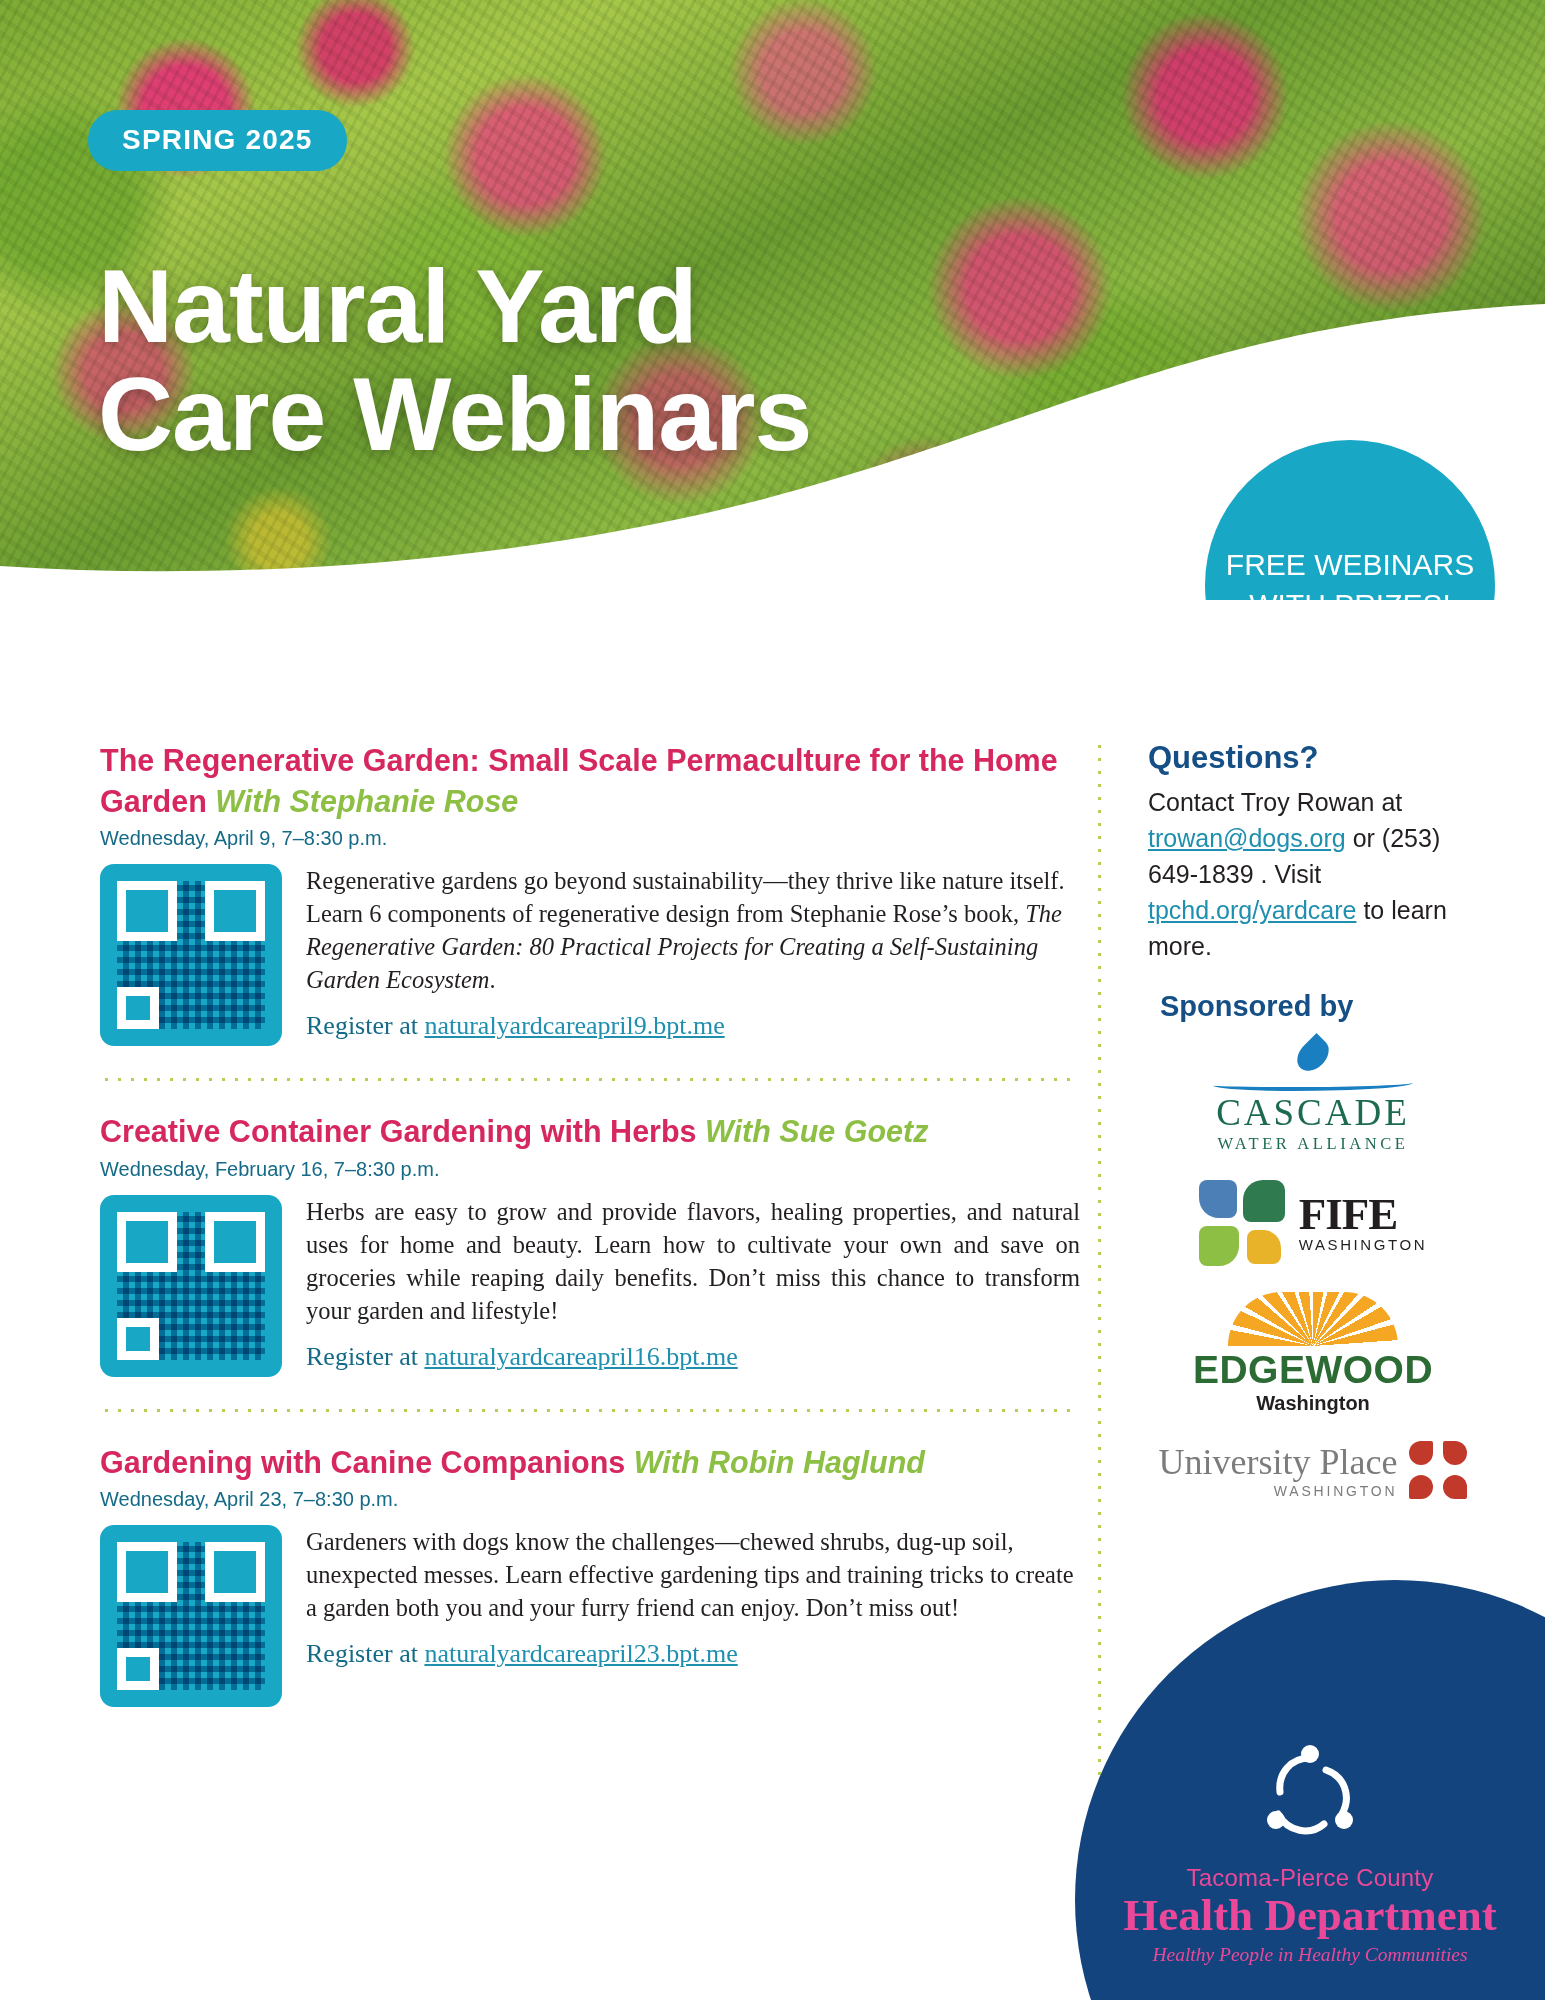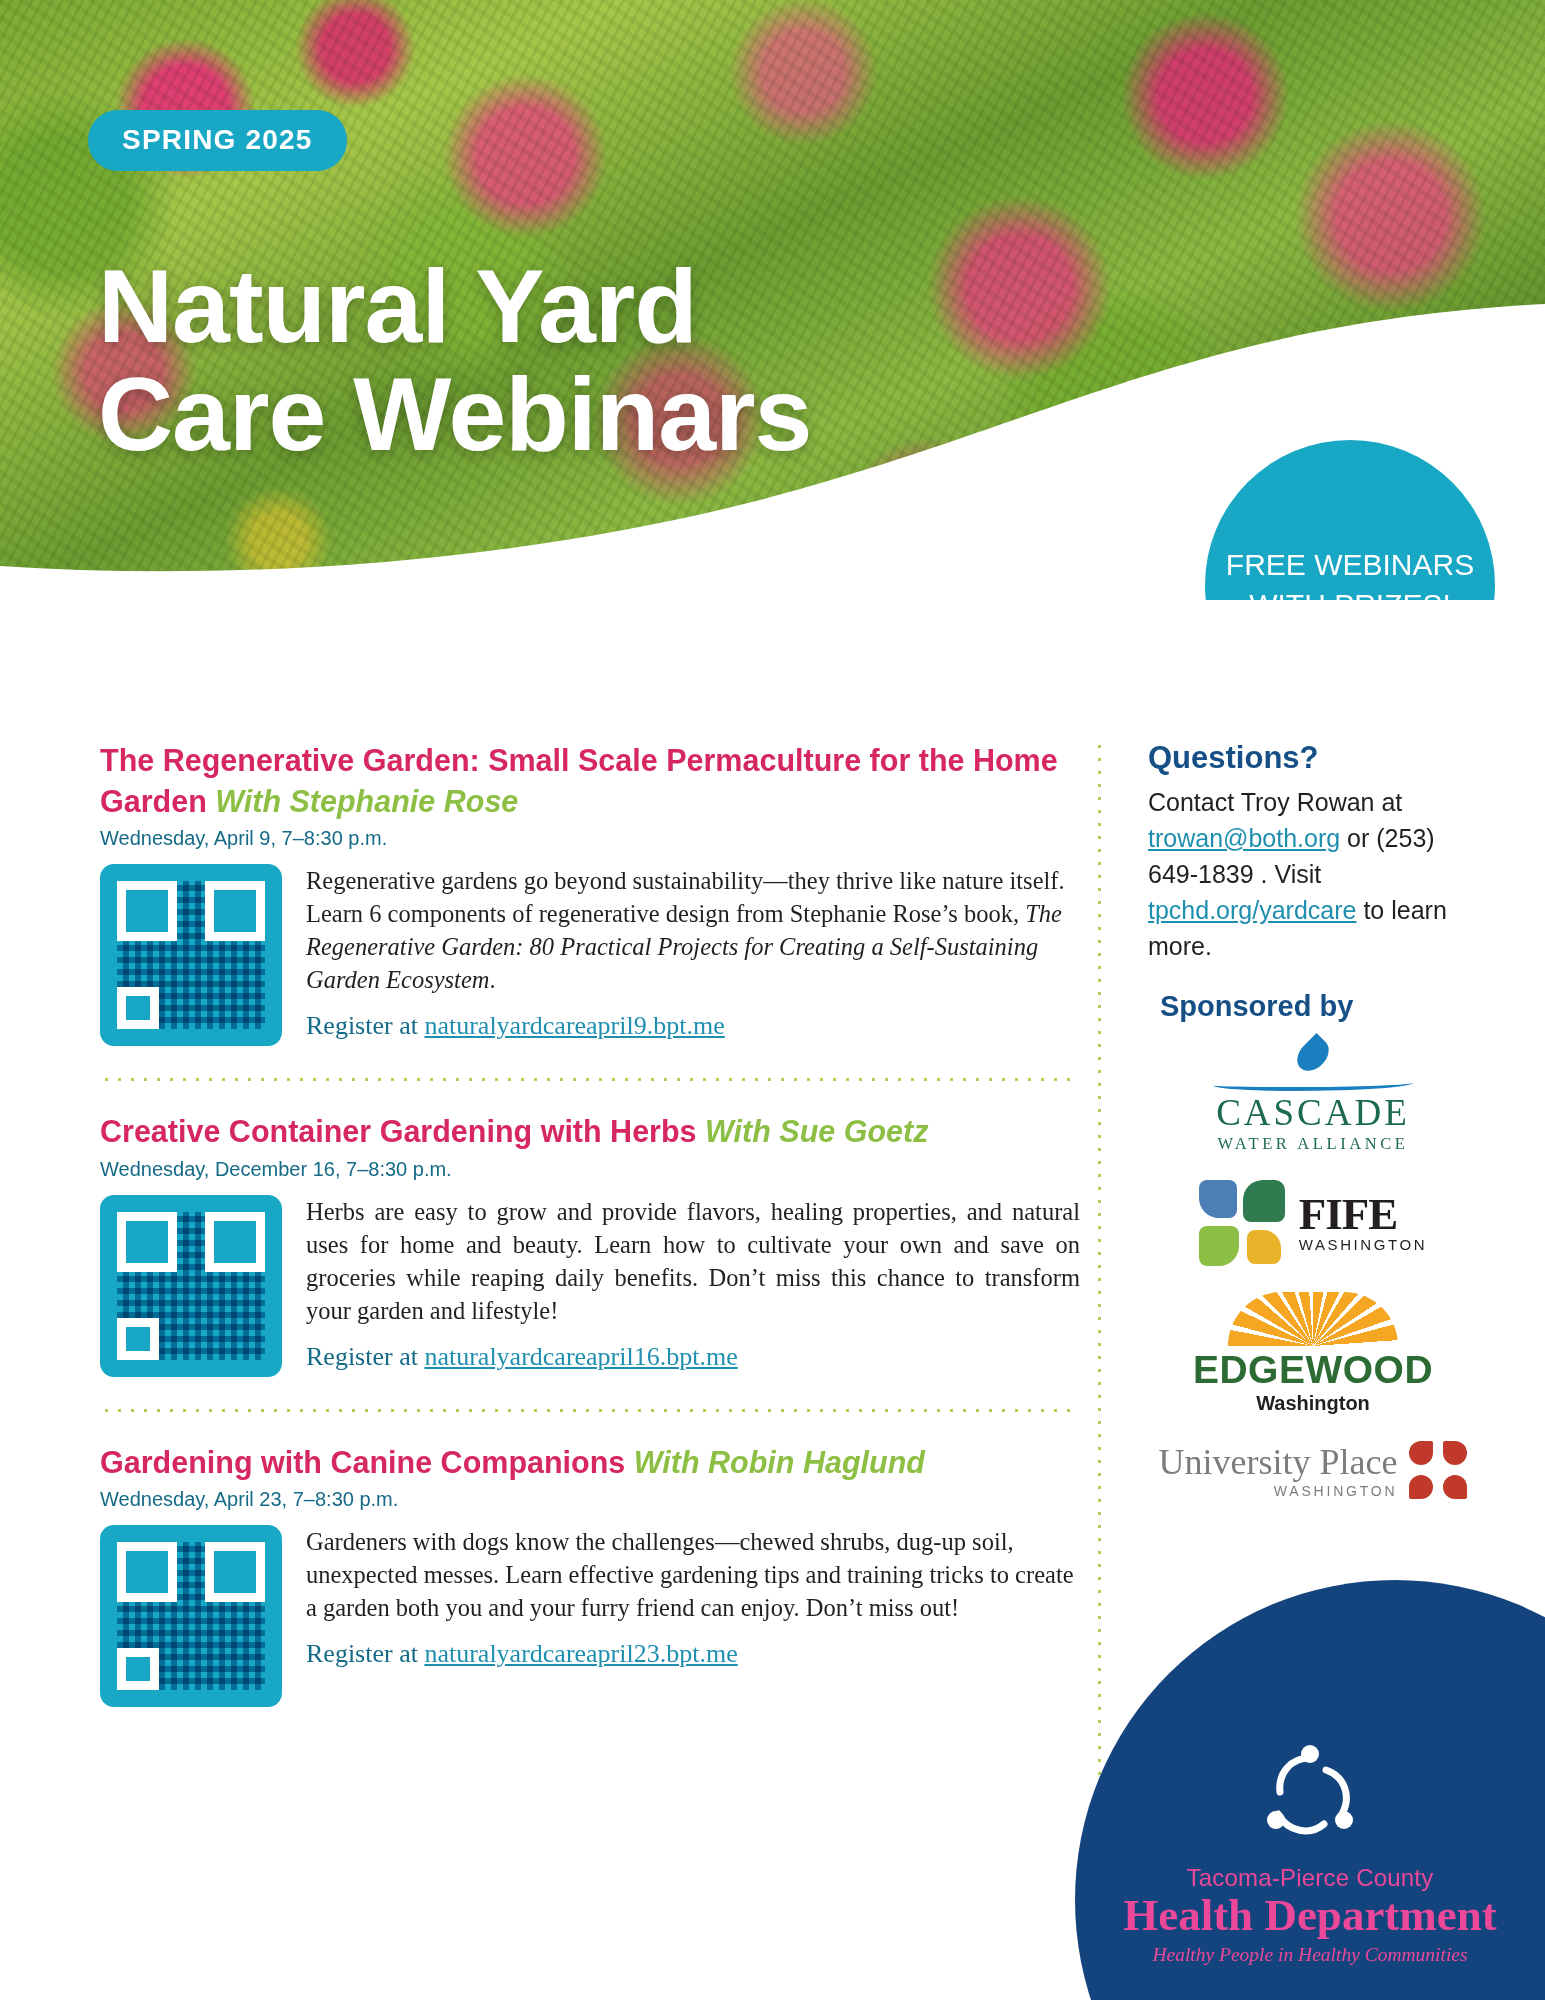--- a/index.html
+++ b/index.html
@@ -399,21 +399,21 @@
       </div>
     </div>
 
     <div class="divider-h"></div>
 
     <div class="session">
       <div class="s-title">
         <span>Creative Container Gardening with Herbs</span>
         <span class="presenter">With Sue Goetz</span>
       </div>
-      <div class="s-date">Wednesday, December 16, 7–8:30 p.m.</div>
+      <div class="s-date">Wednesday, February 16, 7–8:30 p.m.</div>
       <div class="s-row">
         <div class="qr">
           <div class="qr-inner">
               <span class="qr-eye3"></span>
             </div>
         </div>
         <div class="s-text">
           <div class="just">Herbs are easy to grow and provide flavors, healing properties, and natural uses for home and beauty. Learn how to cultivate your own and save on groceries while reaping daily benefits. Don’t miss this chance to transform your garden and lifestyle!</div>
           <div class="register">
             <span>Register at </span><a href="#">naturalyardcareapril16.bpt.me</a>
@@ -443,21 +443,21 @@
           </div>
         </div>
       </div>
     </div>
 
   </div>
 
   <div class="right-col">
     <div class="q-head">Questions?</div>
     <div class="q-body">
-      <span>Contact Troy Rowan at </span><a href="#">trowan@both.org</a><span> or (253) 649-1839 . Visit </span><a href="#">tpchd.org/yardcare</a><span> to learn more.</span>
+      <span>Contact Troy Rowan at </span><a href="#">trowan@dogs.org</a><span> or (253) 649-1839 . Visit </span><a href="#">tpchd.org/yardcare</a><span> to learn more.</span>
     </div>
 
     <div class="sponsored">Sponsored by</div>
 
     <div class="logos">
 
       <div class="logo-cascade">
         <div class="drop"></div>
         <div class="wave"></div>
         <div class="c-name">CASCADE</div>

